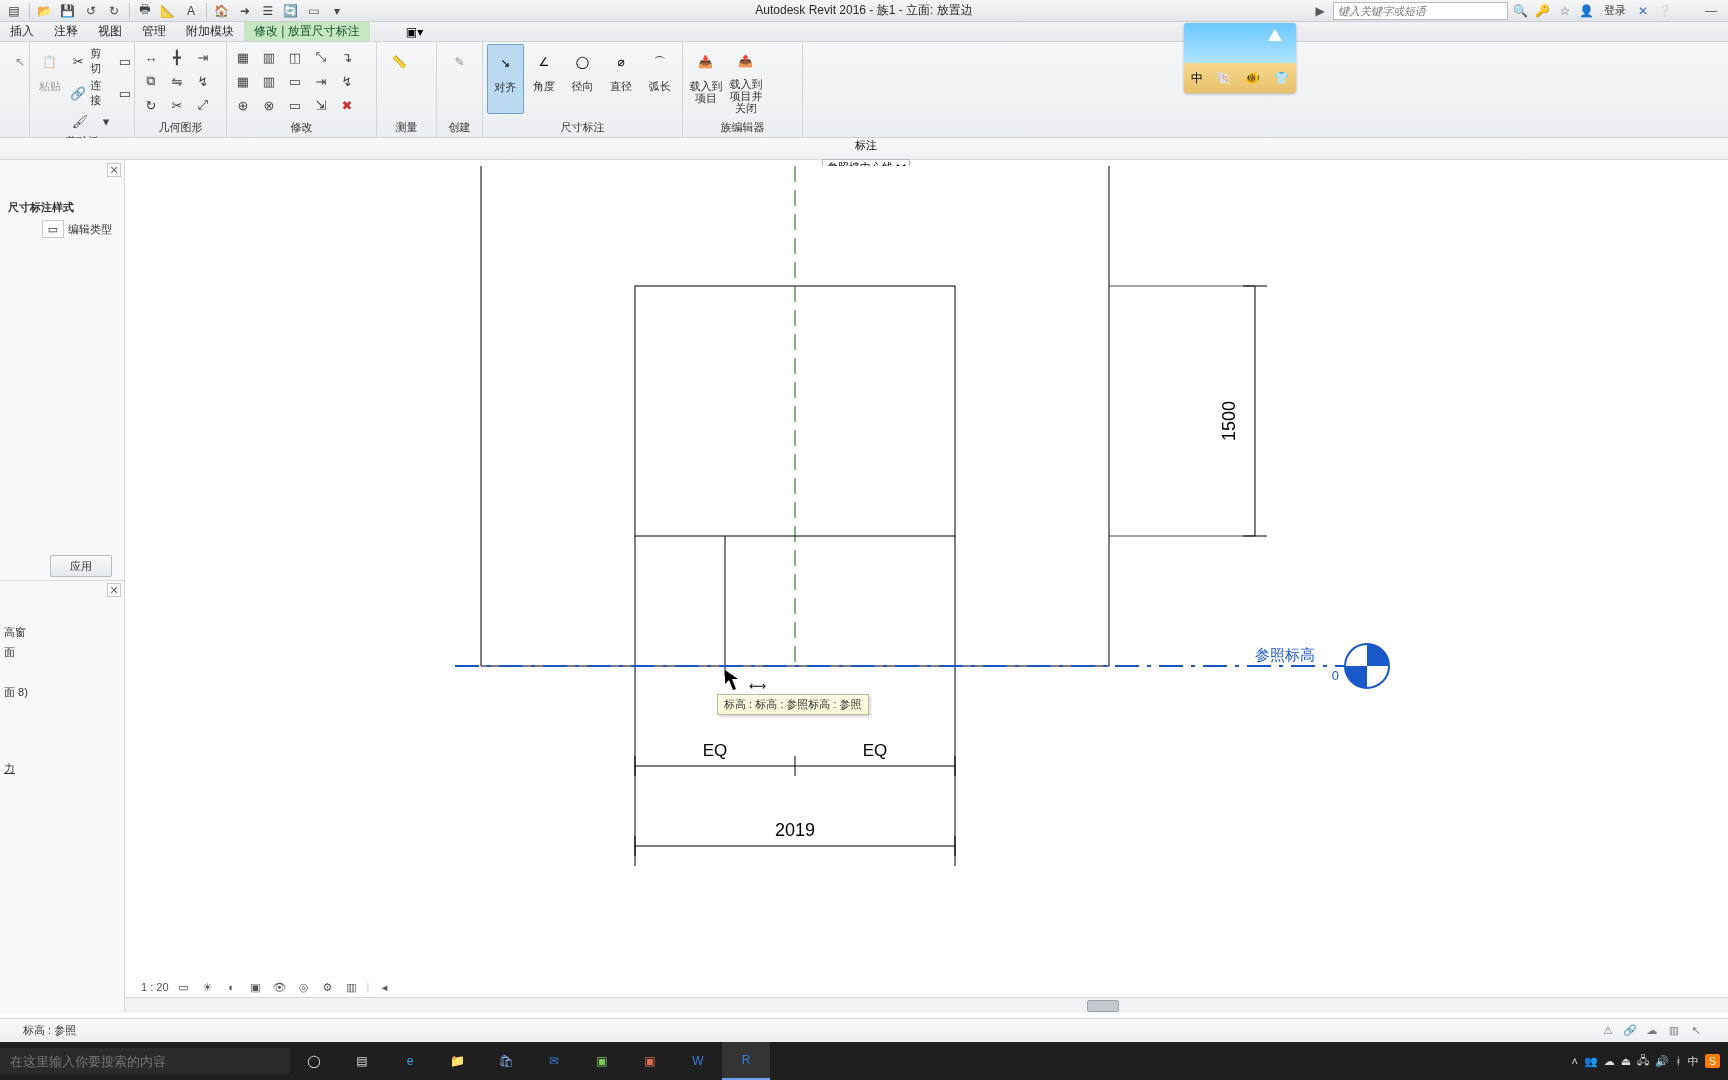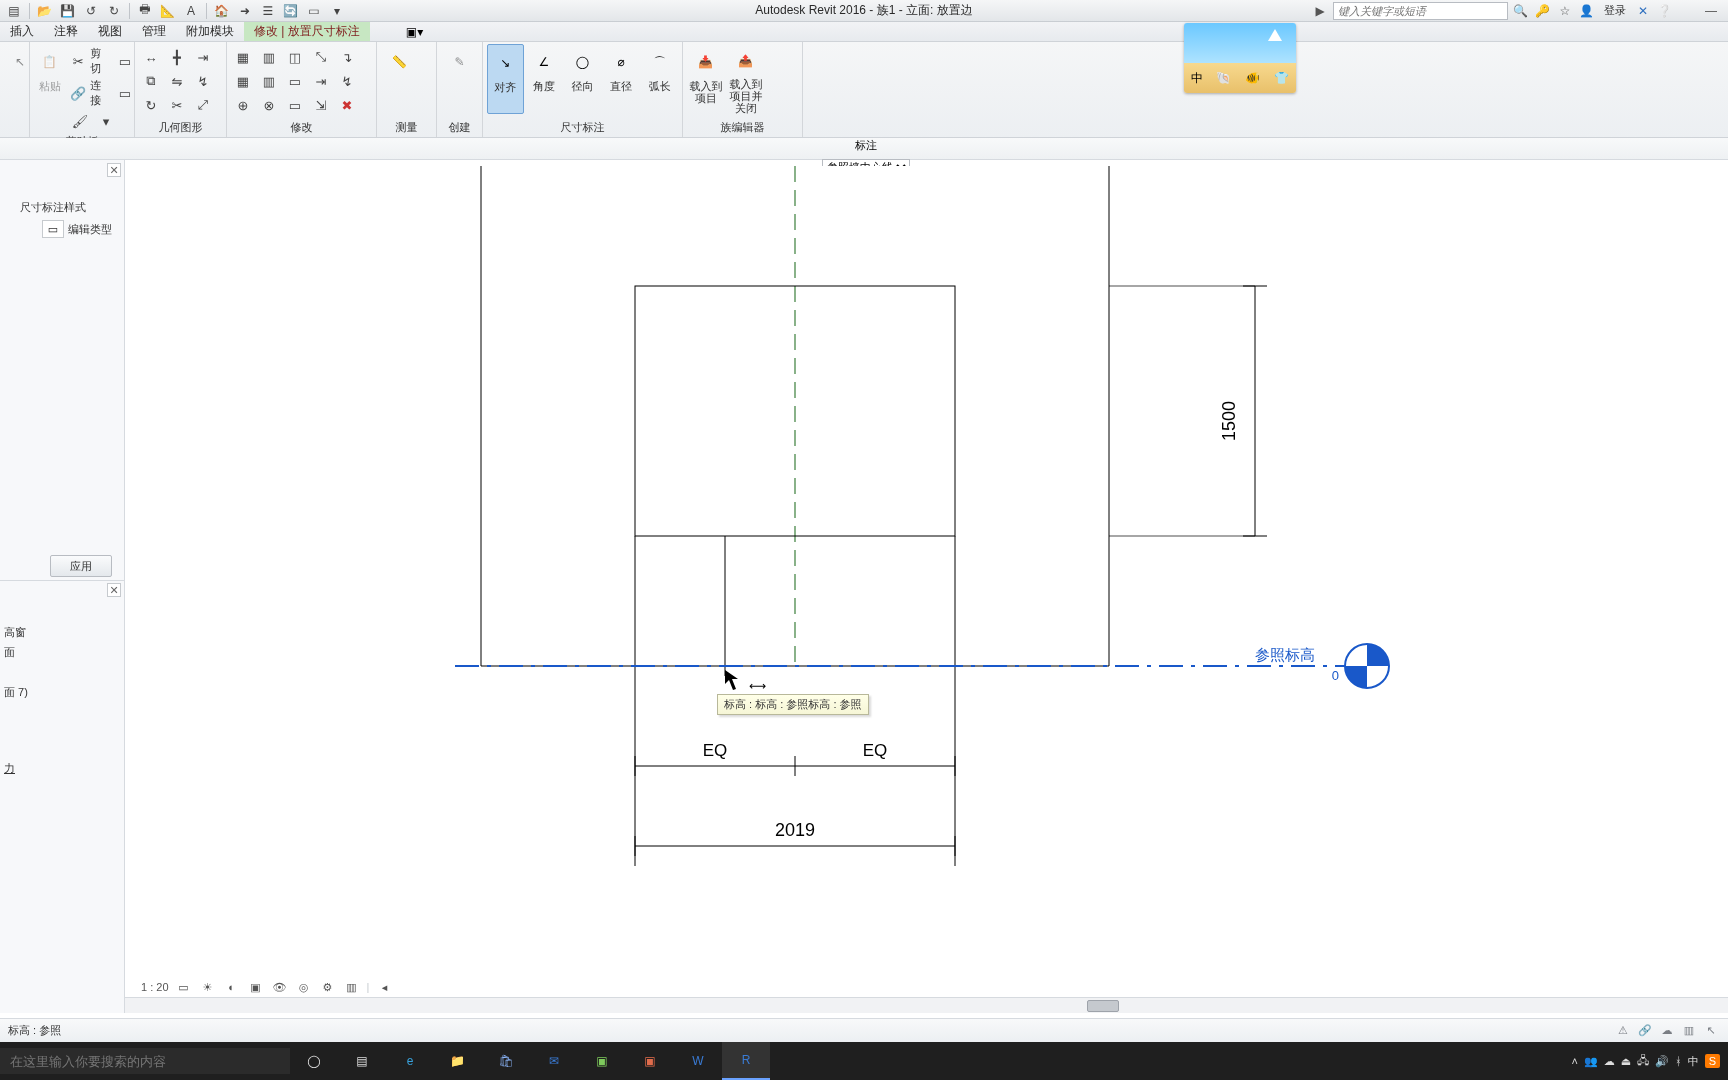--- a/index.html
+++ b/index.html
@@ -14,21 +14,21 @@
   .title-right { margin-left:auto; display:flex; align-items:center; gap:4px; padding-right:4px; }
   .search-box { width:175px; height:18px; border:1px solid #b8bcc2; background:#fff; display:flex; align-items:center; }
   .search-box input { border:none; outline:none; font-size:11px; font-style:italic; color:#888; width:100%; padding:0 4px; background:transparent; }
   .mini-icon { width:18px; height:18px; display:flex; align-items:center; justify-content:center; color:#555; cursor:pointer; }
   .login { font-size:11px; color:#333; padding:0 4px; cursor:pointer; }
   .window-ctrl { width:26px; height:18px; display:flex; align-items:center; justify-content:center; color:#555; cursor:pointer; }
 
   
   .menubar { position:absolute; left:0; top:22px; width:100%; height:20px; background:linear-gradient(#f2f3f5,#e7eaee); border-bottom:1px solid #cfd3d8; display:flex; align-items:stretch; font-size:12px; }
   .menubar .tab { padding:0 10px; display:flex; align-items:center; color:#2b2b2b; cursor:pointer; }
-  .menubar .tab.active { background:#c7e7c2; color:#7f1d1d; }
+  .menubar .tab.active { background:#c7e7c2; color:#14532d; }
   .menubar .ctx-tab { background:#d6f0cb; color:#155c00; padding:0 10px; display:flex; align-items:center; }
   .menubar .icon-tab { padding:0 10px; display:flex; align-items:center; }
 
   
   .ribbon { position:absolute; left:0; top:42px; width:100%; height:96px; background:linear-gradient(#f5f6f7,#eceff2); border-bottom:1px solid #cfd3d8; display:flex; align-items:stretch; }
   .panel { display:flex; flex-direction:column; border-right:1px solid #d3d6da; padding:2px 4px 0 4px; }
   .panel-body { flex:1; display:flex; align-items:flex-start; gap:2px; }
   .panel-label { height:17px; text-align:center; font-size:11px; color:#333; margin-top:2px; }
   .big-btn { width:38px; height:70px; display:flex; flex-direction:column; align-items:center; justify-content:flex-start; gap:2px; padding-top:2px; border-radius:2px; cursor:pointer; }
   .big-btn .glyph { width:32px; height:32px; display:flex; align-items:center; justify-content:center; }
@@ -40,38 +40,38 @@
   .tool-btn { width:24px; height:22px; display:flex; align-items:center; justify-content:center; border-radius:2px; color:#444; cursor:pointer; font-size:13px; }
   .tool-lbl { font-size:11px; color:#333; padding-right:4px; }
 
   
   .optbar { position:absolute; left:0; top:138px; width:100%; height:22px; background:linear-gradient(#f8f9fa,#eef1f3); border-bottom:1px solid #d6dadf; display:flex; align-items:center; font-size:11px; padding-left:4px; gap:6px;flex-direction:column; }
   .optbar select { font-size:11px; height:18px; border:1px solid #b8bcc2; background:#fff; }
 
   
   .left-dock { position:absolute; left:0; top:160px; width:125px; bottom:67px; background:#f7f8fa; border-right:1px solid #d6dadf; font-size:11px; }
   .dock-close { position:absolute; right:3px; top:3px; width:14px; height:14px; display:flex; align-items:center; justify-content:center; color:#666; cursor:pointer; background:#fff; border:1px solid #c6cace; }
-  .dock-text { padding:40px 4px 4px 20px; color:#333; }
+  .dock-text { padding:40px 4px 4px 8px; color:#333;font-weight:bold; }
   .dock-sep2 { position:absolute; left:0; top:420px; width:100%; height:20px; border-top:1px solid #d6dadf; }
   .apply-btn { position:absolute; left:50px; top:395px; width:62px; height:22px; background:linear-gradient(#fafbfc,#e4e8ec); border:1px solid #b8bcc2; border-radius:2px; font-size:11px; color:#333; display:flex; align-items:center; justify-content:center; cursor:pointer; }
   .edit-type { position:absolute; left:42px; top:60px; display:flex; align-items:center; gap:4px; color:#333; cursor:pointer; }
   .edit-type .ico { width:22px; height:18px; border:1px solid #c6cace; background:#fff; display:flex; align-items:center; justify-content:center; }
 
   
   .canvas { position:absolute; left:125px; top:166px; right:0; bottom:93px; background:#fff; overflow:hidden; }
   .canvas svg { position:absolute; inset:0; }
   .scrollbar-h { position:absolute; left:125px; bottom:67px; right:0; height:16px; background:#f1f2f4; border-top:1px solid #d6dadf; }
   .scrollbar-h .thumb { position:absolute; left:962px; top:2px; width:32px; height:12px; background:#c5c9ce; border:1px solid #9ea3aa; border-radius:2px; }
 
   
   .viewbar { position:absolute; left:125px; bottom:83px; right:0; height:20px; background:#fff; display:flex; align-items:center; gap:6px; font-size:11px; color:#555; padding-left:8px;margin-left:8px; }
   .viewbar .vb-btn { width:18px; height:18px; display:flex; align-items:center; justify-content:center; cursor:pointer; }
 
   
-  .statusbar { position:absolute; left:0; bottom:38px; width:100%; height:24px; background:linear-gradient(#f8f9fa,#eceff2); border-top:1px solid #d6dadf; display:flex; align-items:center; font-size:11px; color:#333; padding:0 8px; }
+  .statusbar { position:absolute; left:0; bottom:38px; width:100%; height:24px; background:linear-gradient(#f8f9fa,#eceff2); border-top:1px solid #d6dadf; display:flex; align-items:center; font-size:11px; color:#333; padding:0 23px; }
   .statusbar .right { margin-left:auto; display:flex; gap:4px; }
   .statusbar .right .sb-btn { width:18px; height:18px; display:flex; align-items:center; justify-content:center; cursor:pointer; color:#7a7e84; }
 
   
   .taskbar { position:absolute; left:0; bottom:0; width:100%; height:38px; background:#1f1f1f; display:flex; align-items:center; }
   .task-search { flex:0 0 290px; height:26px; background:#2b2b2b; display:flex; align-items:center; padding:0 10px; }
   .task-search input { background:transparent; border:none; outline:none; color:#cfcfcf; font-size:13px; width:100%; }
   .task-btn { width:48px; height:38px; display:flex; align-items:center; justify-content:center; color:#ddd; cursor:pointer; }
   .task-btn.active { border-bottom:2px solid #6aa2ff; background:#333; }
   .task-tray { margin-left:auto; display:flex; align-items:center; gap:6px; padding-right:8px; color:#ddd; font-size:11px; }
@@ -316,21 +316,21 @@
   </div>
   <div class="apply-btn">应用</div>
 
   <div class="dock-sep2">
      <div class="dock-close" style="top:2px;">✕</div>
   </div>
   <div style="position:absolute; top:462px; left:4px; line-height:20px; color:#333;">
     <div>高窗</div>
     <div>面</div>
     <div style="height:20px;"></div>
-    <div>面 7)</div>
+    <div>面 8)</div>
     <div style="height:56px;"></div>
     <div style="text-decoration:underline;">力</div>
   </div>
 </div>
 
 <div class="canvas">
   <svg viewBox="0 0 1600 820" width="1600" height="820">
 
     <line x1="670" y1="0" x2="670" y2="500" stroke="#3b7f3b" stroke-width="1.2" stroke-dasharray="16 8"></line>
 

